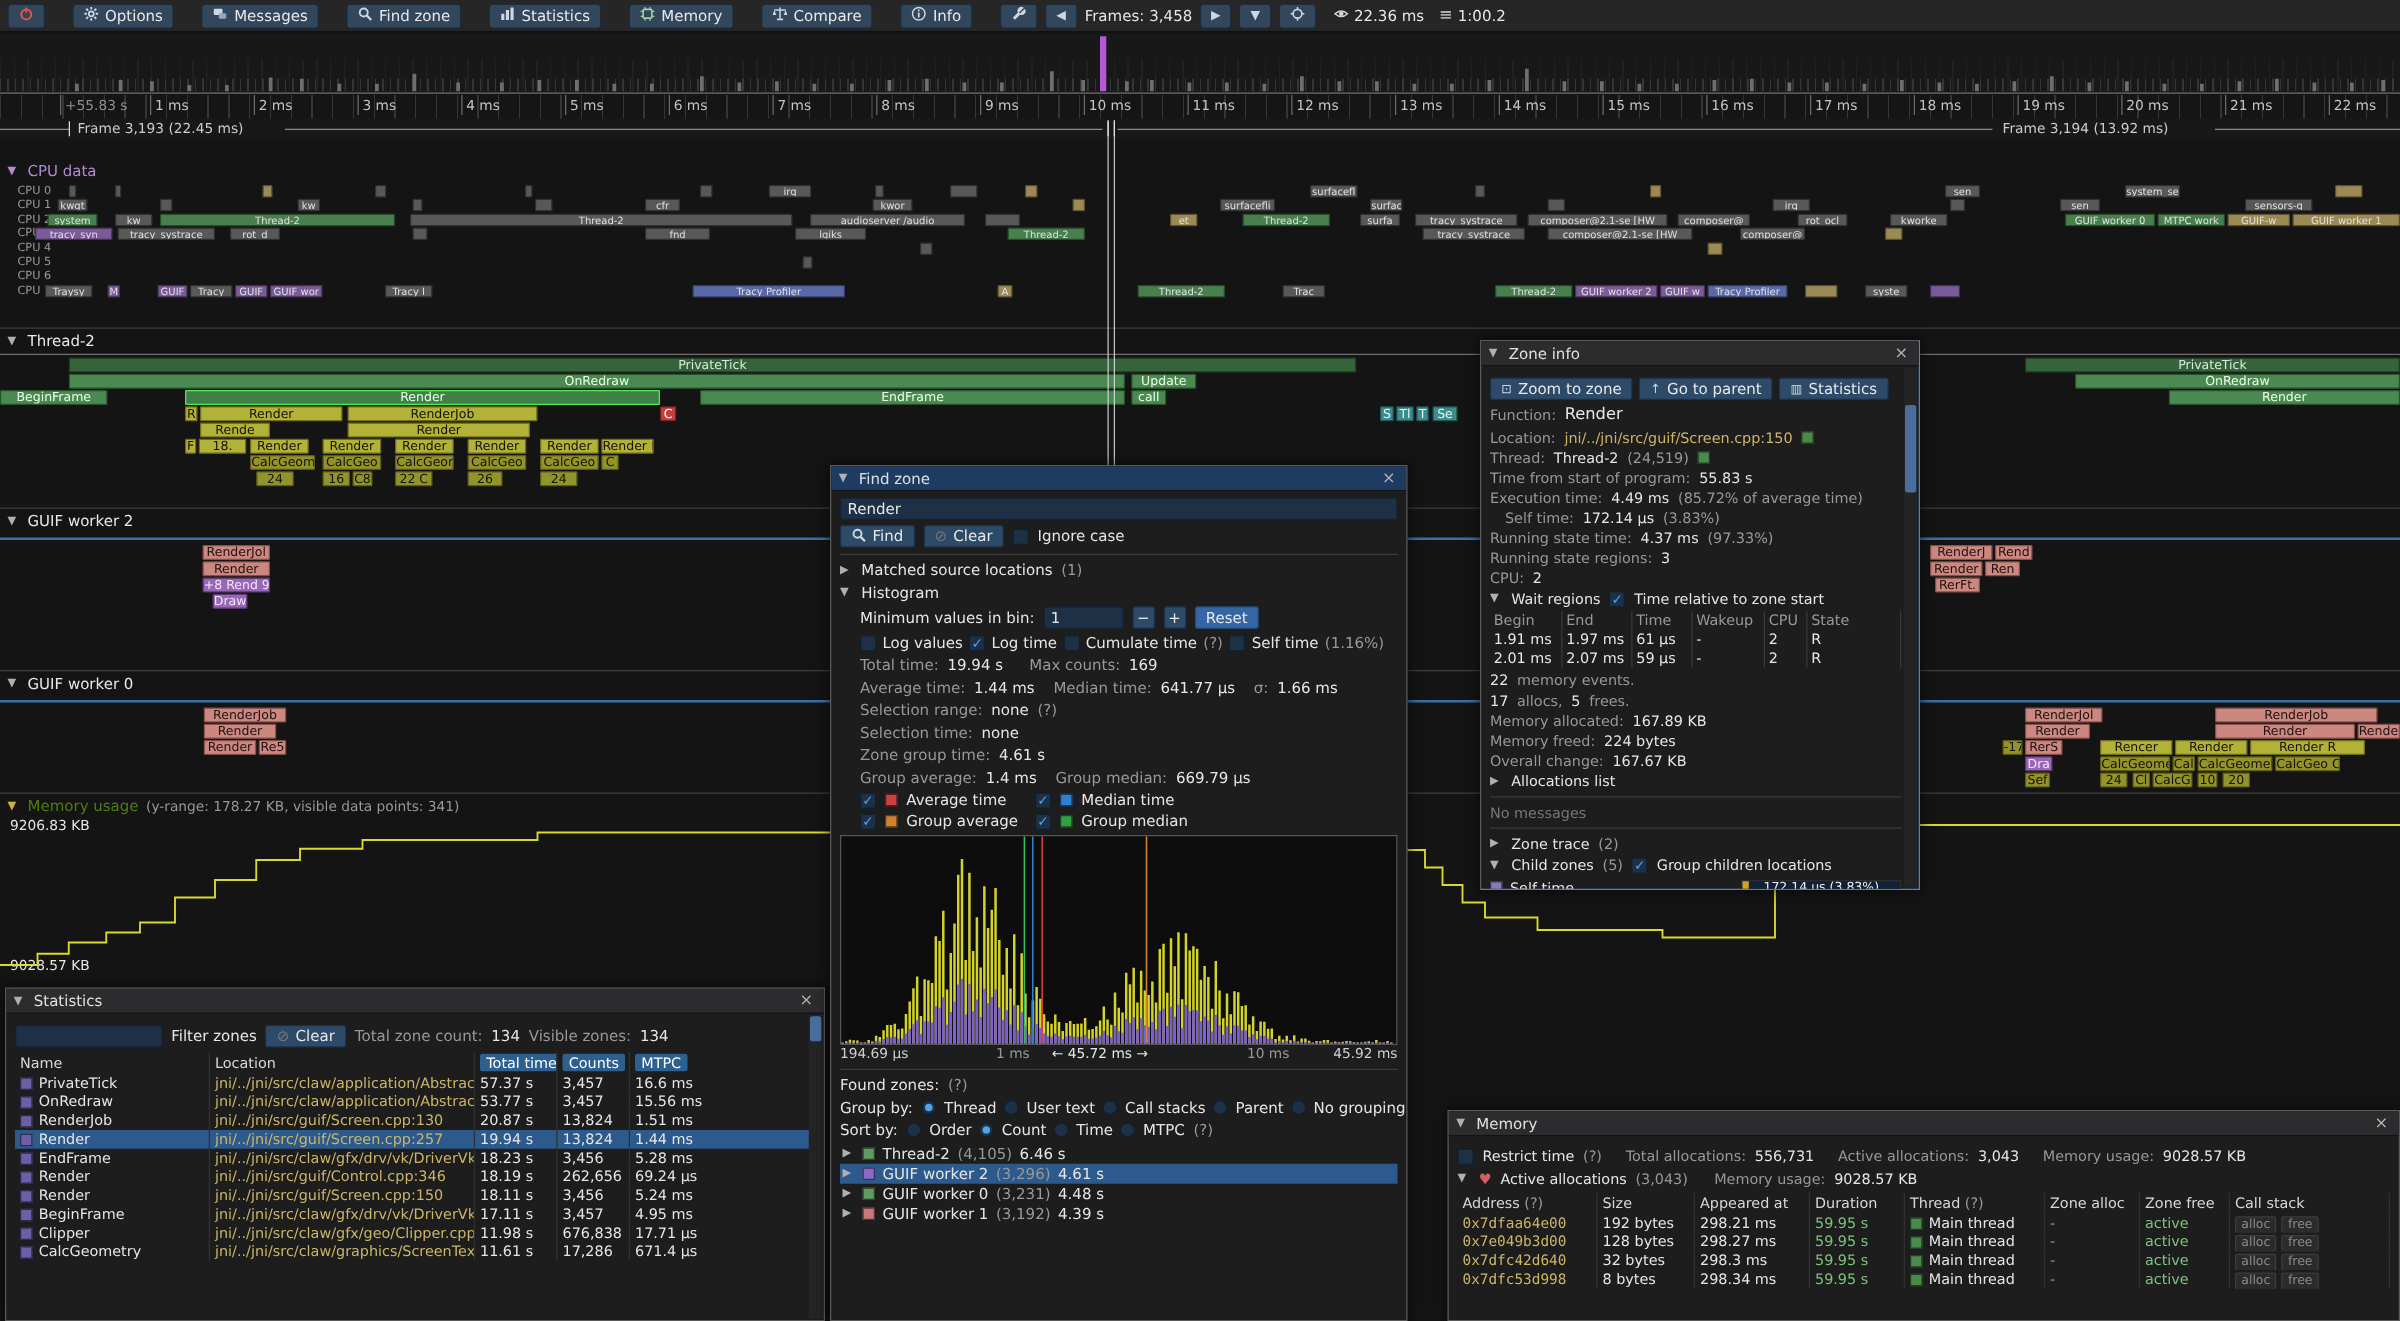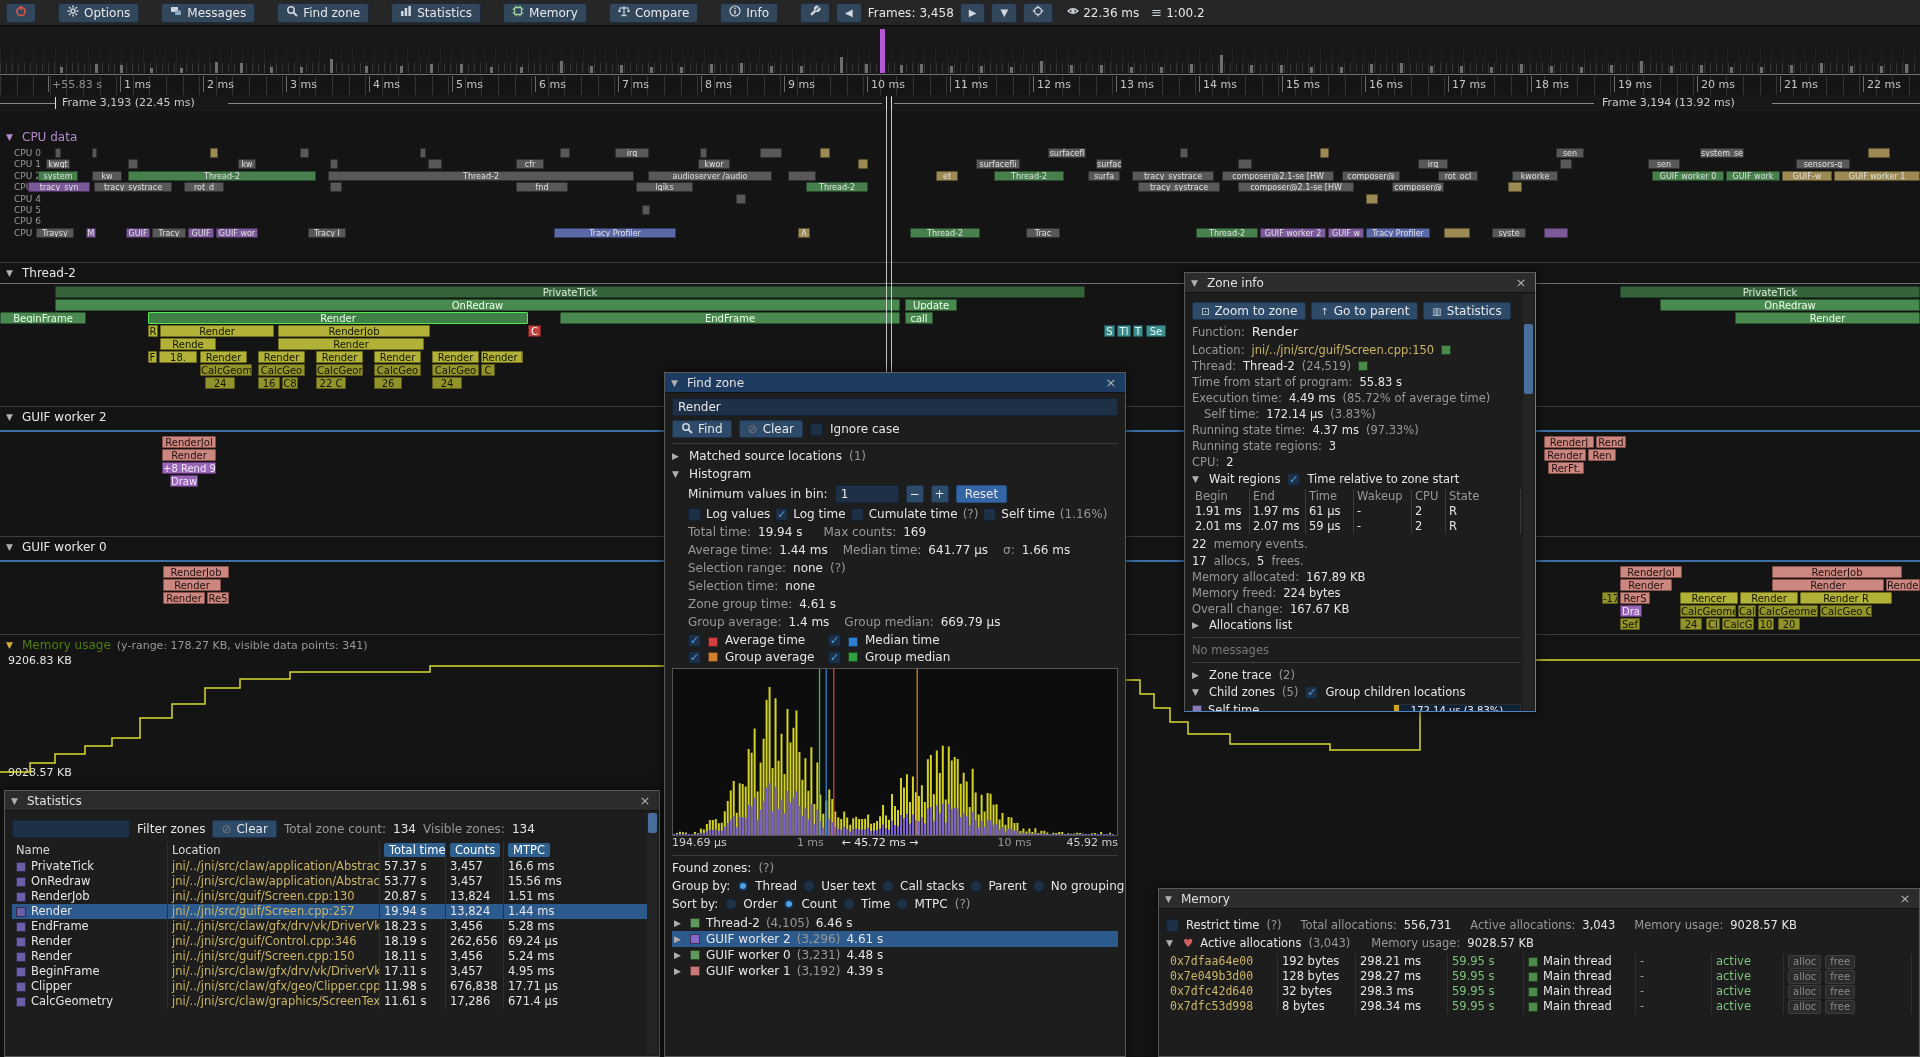--- a/index.html
+++ b/index.html
@@ -397,21 +397,21 @@
       <div class="abs cseg c-gy" style="left: 788px; top: 170.8px; width: 28px;"></div>
       <div class="abs cseg c-tn" style="left: 936px; top: 170.8px; width: 22px;">et</div>
       <div class="abs cseg c-gr" style="left: 994px; top: 170.8px; width: 70px;">Thread-2</div>
       <div class="abs cseg c-gy" style="left: 1088px; top: 170.8px; width: 32px;">surfa</div>
       <div class="abs cseg c-gy" style="left: 1132px; top: 170.8px; width: 82px;">tracy_systrace</div>
       <div class="abs cseg c-gy" style="left: 1222px; top: 170.8px; width: 112px;">composer@2.1-se [HW</div>
       <div class="abs cseg c-gy" style="left: 1342px; top: 170.8px; width: 58px;">composer@</div>
       <div class="abs cseg c-gy" style="left: 1438px; top: 170.8px; width: 40px;">rot_ocl</div>
       <div class="abs cseg c-gy" style="left: 1512px; top: 170.8px; width: 46px;">kworke</div>
       <div class="abs cseg c-gr" style="left: 1652px; top: 170.8px; width: 72px;">GUIF worker 0</div>
-      <div class="abs cseg c-gr" style="left: 1726px; top: 170.8px; width: 54px;">GUIF work</div>
+      <div class="abs cseg c-gr" style="left: 1726px; top: 170.8px; width: 54px;">MTPC work</div>
       <div class="abs cseg c-tn" style="left: 1782px; top: 170.8px; width: 50px;">GUIF-w</div>
       <div class="abs cseg c-tn" style="left: 1834px; top: 170.8px; width: 86px;">GUIF worker 1</div>
       <div class="cpurow-label" style="top: 182.2px;">CPU 3</div>
       <div class="abs cseg c-pu" style="left: 28px; top: 182.2px; width: 62px;">tracy_syn</div>
       <div class="abs cseg c-gy" style="left: 94px; top: 182.2px; width: 78px;">tracy_systrace</div>
       <div class="abs cseg c-gy" style="left: 184px; top: 182.2px; width: 40px;">rot_d</div>
       <div class="abs cseg c-gy" style="left: 330px; top: 182.2px; width: 12px;"></div>
       <div class="abs cseg c-gy" style="left: 516px; top: 182.2px; width: 52px;">fnd</div>
       <div class="abs cseg c-gy" style="left: 636px; top: 182.2px; width: 57px;">lgiks</div>
       <div class="abs cseg c-gr" style="left: 806px; top: 182.2px; width: 62px;">Thread-2</div>
@@ -772,21 +772,21 @@
       <span class="lbl">Zone group time:</span>
         <span class="val">4.61 s</span>
     </div>
     <div class="row" style="margin-left:16px">
       <span class="lbl">Group average:</span>
         <span class="val">1.4 ms</span>
       <span class="lbl" style="margin-left:8px">Group median:</span>
         <span class="val">669.79 μs</span>
     </div>
     <div id="fz-legend" style="margin-left:16px">
-        <div class="row" style="margin: 3px 0px; align-items: flex-end;">
+        <div class="row" style="margin: 3px 0px;">
           <span class="chk on"></span>
           <span class="sqc" style="background: rgb(208, 64, 64);"></span>
           <span class="val" style="width: 96px;">Average time</span>
           <span class="chk on"></span>
           <span class="sqc" style="background: rgb(48, 128, 208);"></span>
           <span class="val" style="width: 96px;">Median time</span>
         </div>
         <div class="row" style="margin: 3px 0px;">
           <span class="chk on"></span>
           <span class="sqc" style="background: rgb(208, 128, 48);"></span>
@@ -1052,20 +1052,30 @@
       <span class="val">9028.57 KB</span>
     </div>
     <div class="row">
       <span class="tri">▼</span>
       <span style="color:#d06060">♥</span>
       <span class="val">Active allocations</span>
       <span class="lbl">(3,043)</span>
       <span class="lbl" style="margin-left:14px">Memory usage:</span>
       <span class="val">9028.57 KB</span>
     </div>
+    <div class="mg-row hdr">
+      <div><span>Address</span> <span class="lbl">(?)</span></div>
+      <div>Size</div>
+      <div>Appeared at</div>
+      <div>Duration</div>
+      <div><span>Thread</span> <span class="lbl">(?)</span></div>
+      <div>Zone alloc</div>
+      <div>Zone free</div>
+      <div>Call stack</div>
+    </div>
     <div id="mem-rows">
         <div class="mg-row">
           <div class="gold mono">0x7dfaa64e00</div>
           <div class="val">192 bytes</div>
           <div class="val">298.21 ms</div>
           <div class="grn">59.95 s</div>
           <div class="namecell">
             <span class="sqc" style="background: rgb(74, 138, 74);"></span>
             <span class="val">Main thread</span>
           </div>

